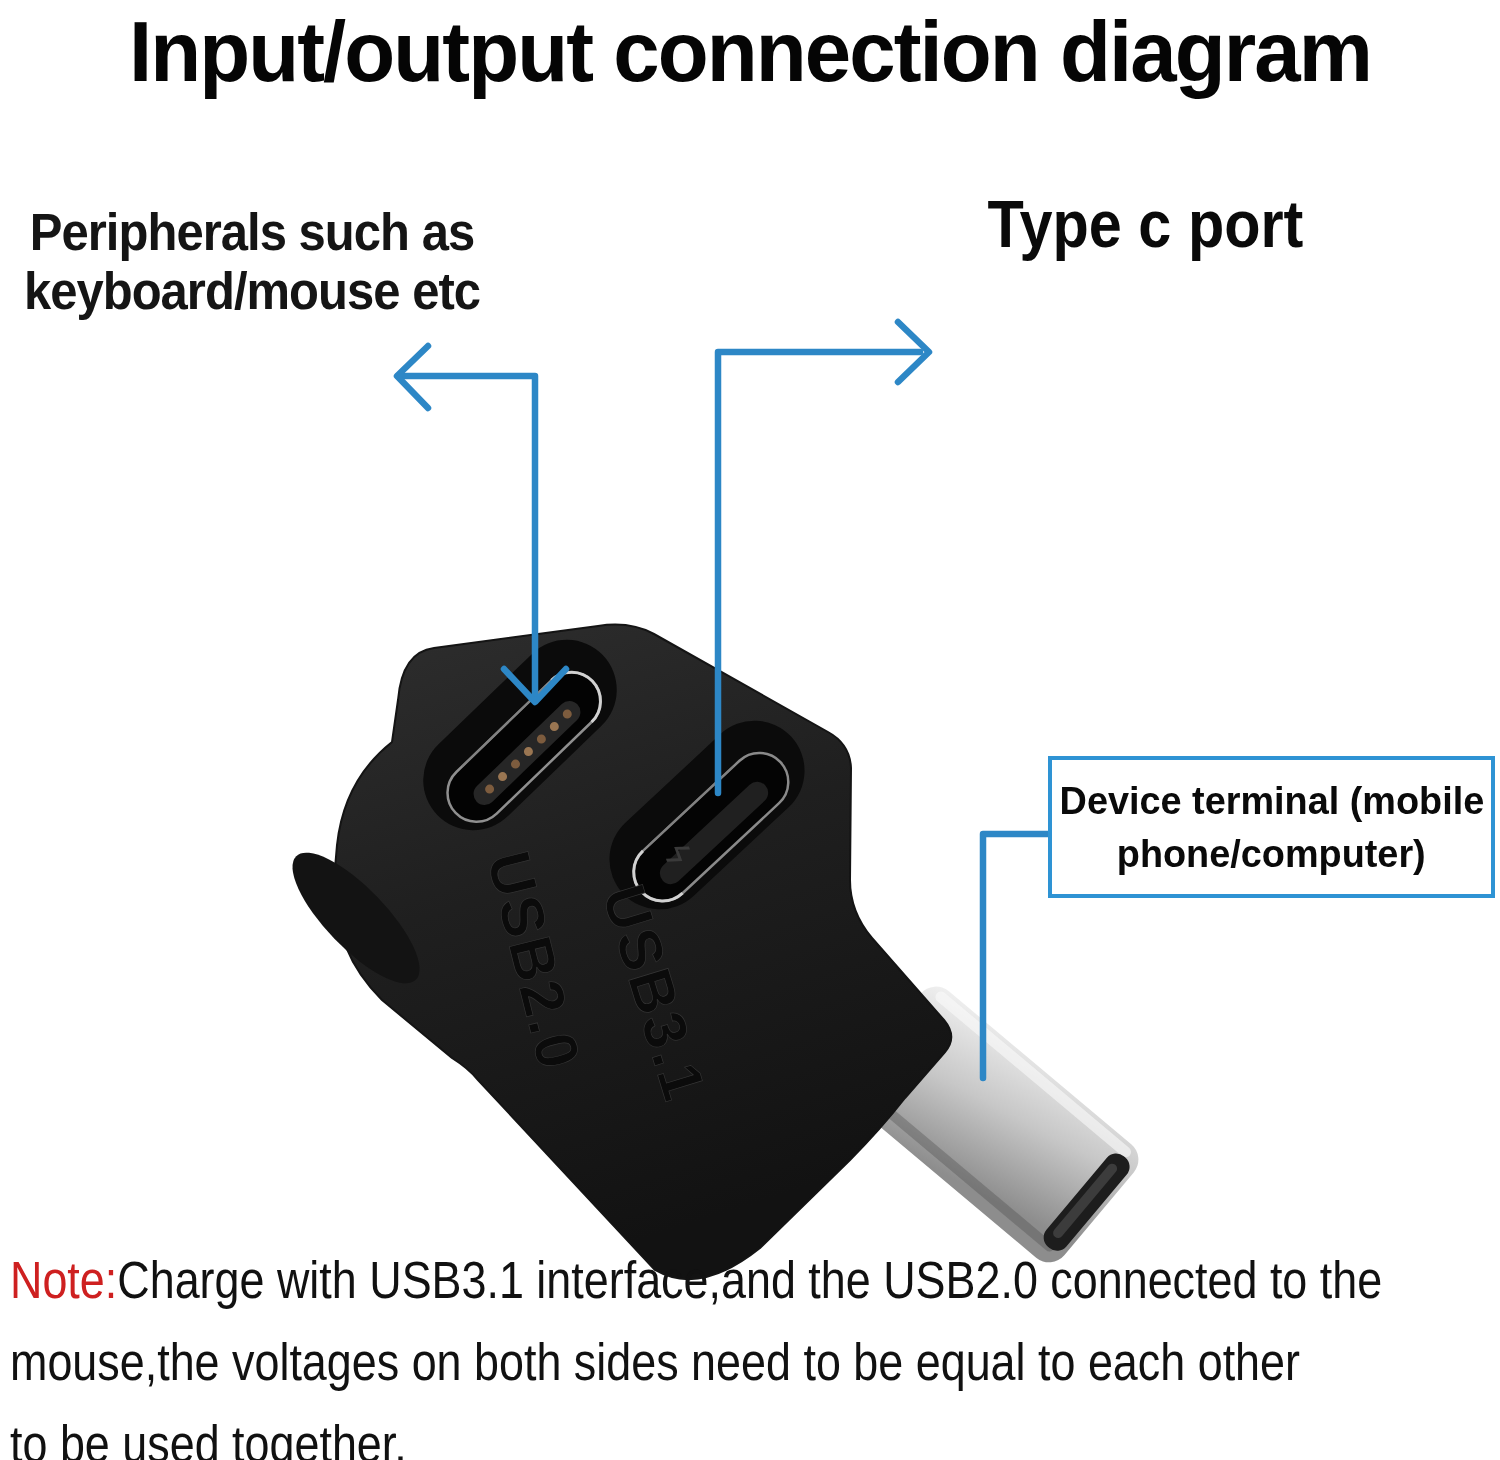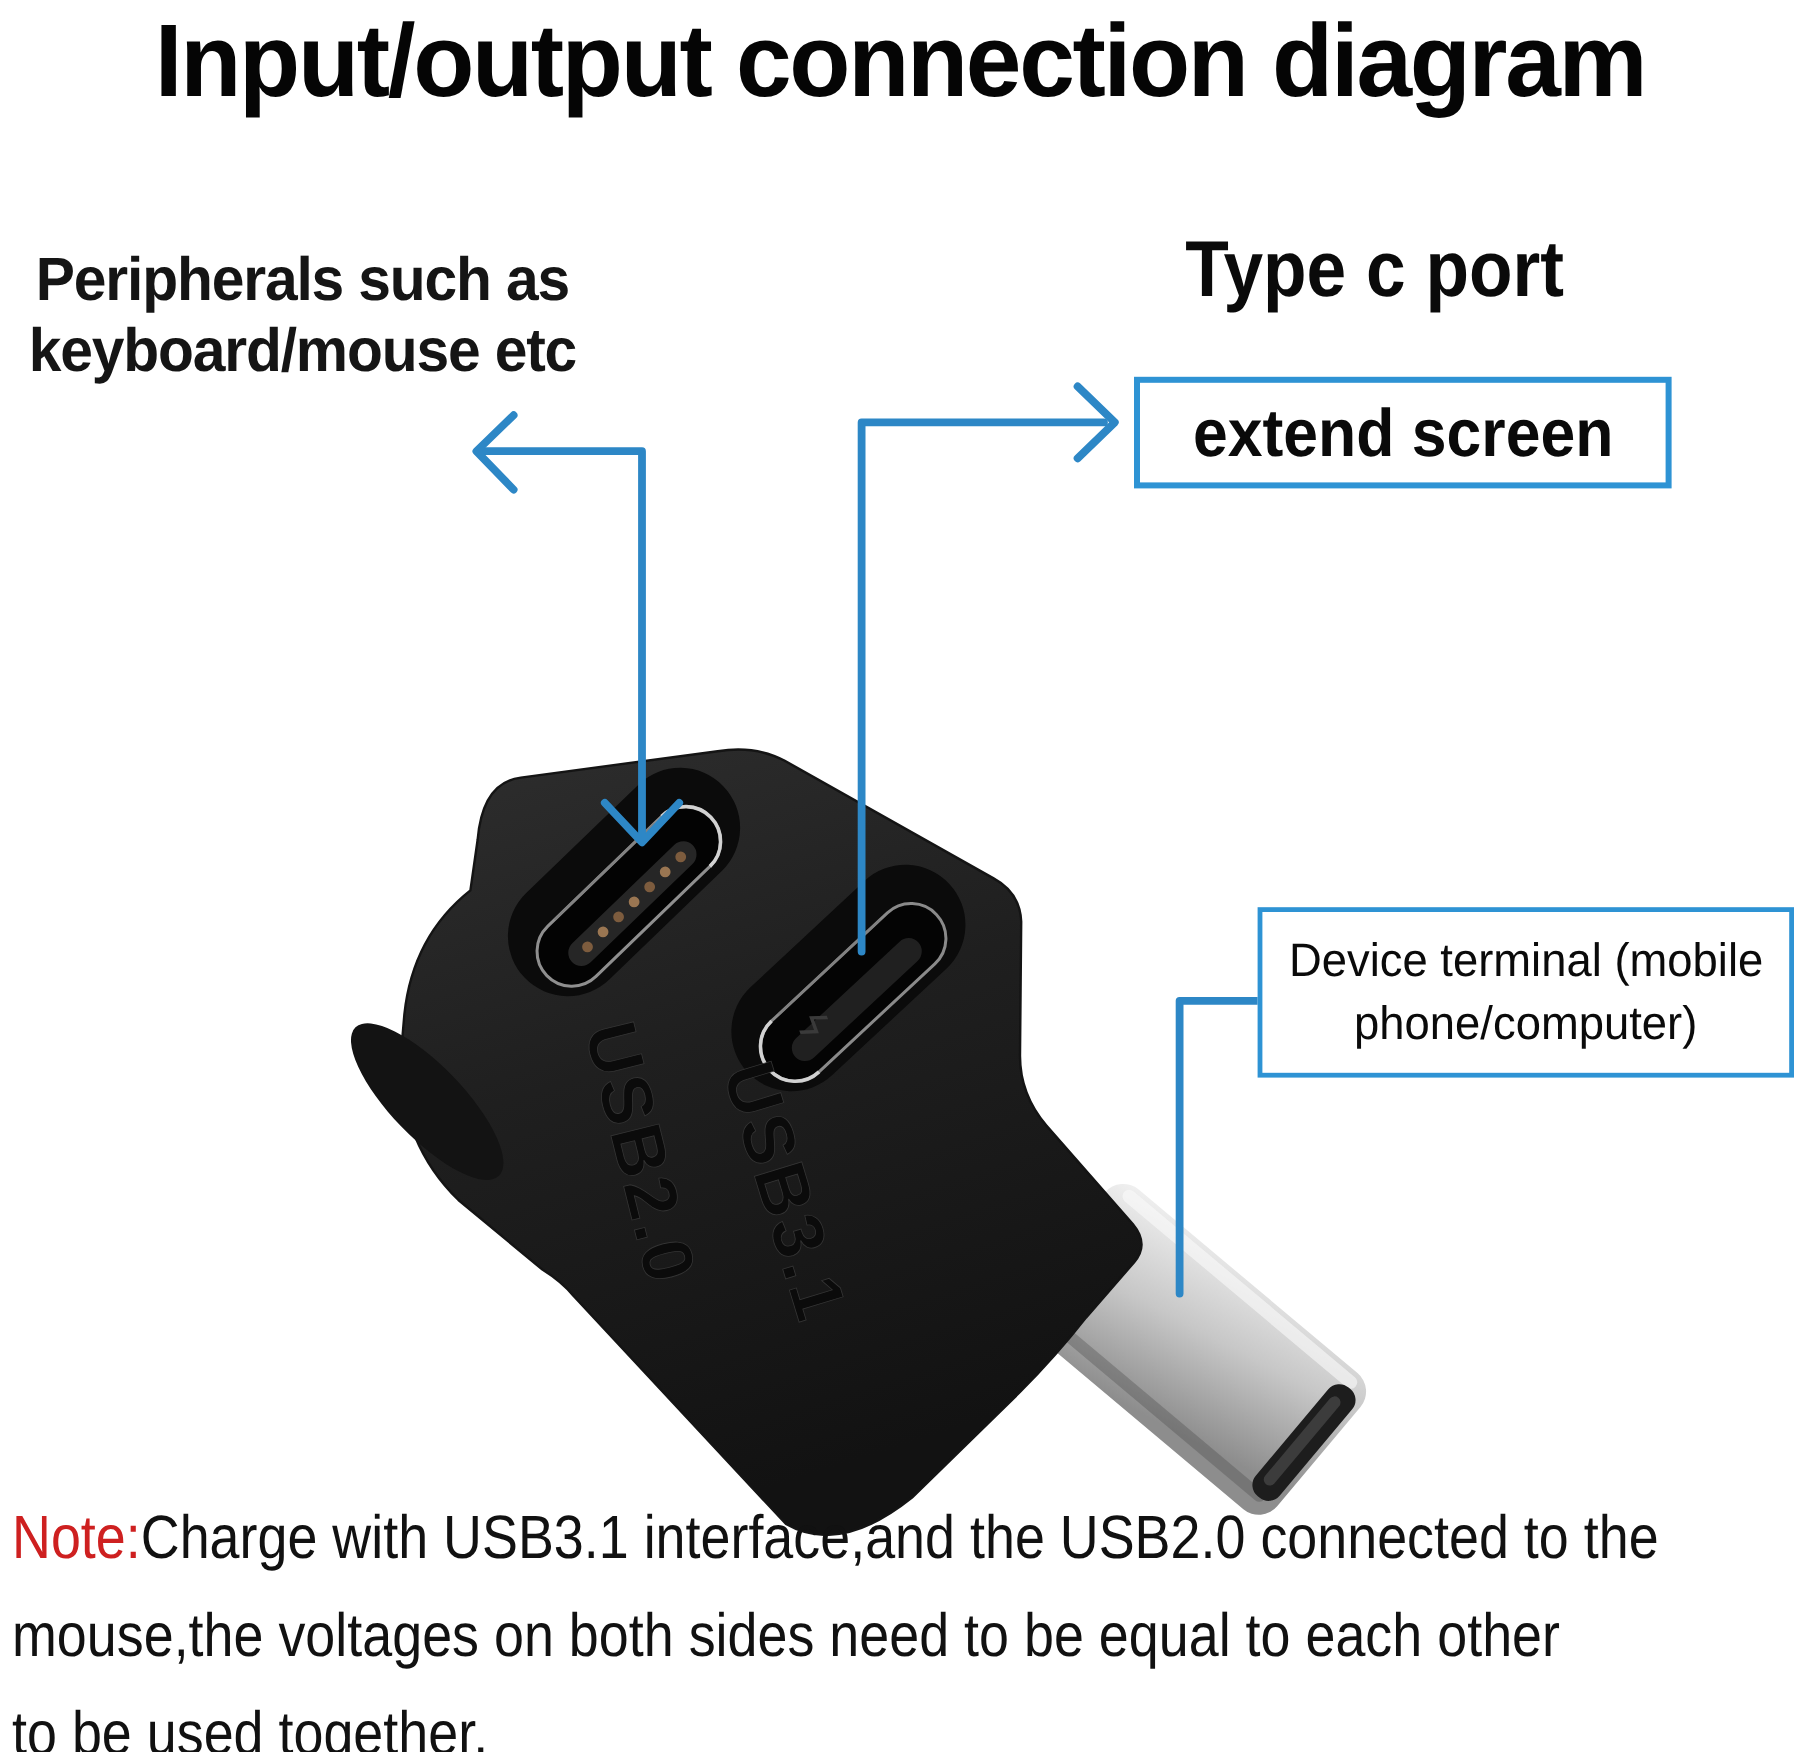--- a/index.html
+++ b/index.html
@@ -32,21 +32,21 @@
     left:945px;top:314px;width:448px;height:93px;
     border:5px solid #2e93d4;
   }
   .extend-box .lbl{
     font-size:56px;font-weight:600;color:#0a0a0a;white-space:nowrap;
     transform:scaleX(.93);
   }
   .device-box{
     left:1048px;top:756px;width:447px;height:142px;
     border:4px solid #2e93d4;flex-direction:column;
-    font-size:39px;font-weight:400;line-height:53px;color:#0a0a0a;
+    font-size:39px;font-weight:700;line-height:53px;color:#0a0a0a;
   }
   .device-box .dline{white-space:nowrap;transform:scaleX(.97);}
   .note{
     left:10px;top:1240px;width:1660px;
     font-size:51px;font-weight:400;line-height:82px;color:#111;
     transform:scaleX(.88);transform-origin:left top;
   }
   .note .nline{white-space:nowrap;}
   .note-red{color:#ce2020;}
 </style>
@@ -145,23 +145,20 @@
 
   <div class="abs page-title">Input/output connection diagram</div>
 
   <div class="abs peripherals">
     <div>Peripherals such as</div>
     <div>keyboard/mouse etc</div>
   </div>
 
   <div class="abs typec-heading">Type c port</div>
 
-  <div class="abs blue-box extend-box">
-    <span class="lbl">extend screen</span>
-  </div>
 
   <div class="abs blue-box device-box">
     <div class="dline">Device terminal (mobile</div>
     <div class="dline">phone/computer)</div>
   </div>
 
   <div class="abs note">
     <div class="nline">
       <span class="note-red">Note:</span><span>Charge with USB3.1 interface,and the USB2.0 connected to the</span>
     </div>

